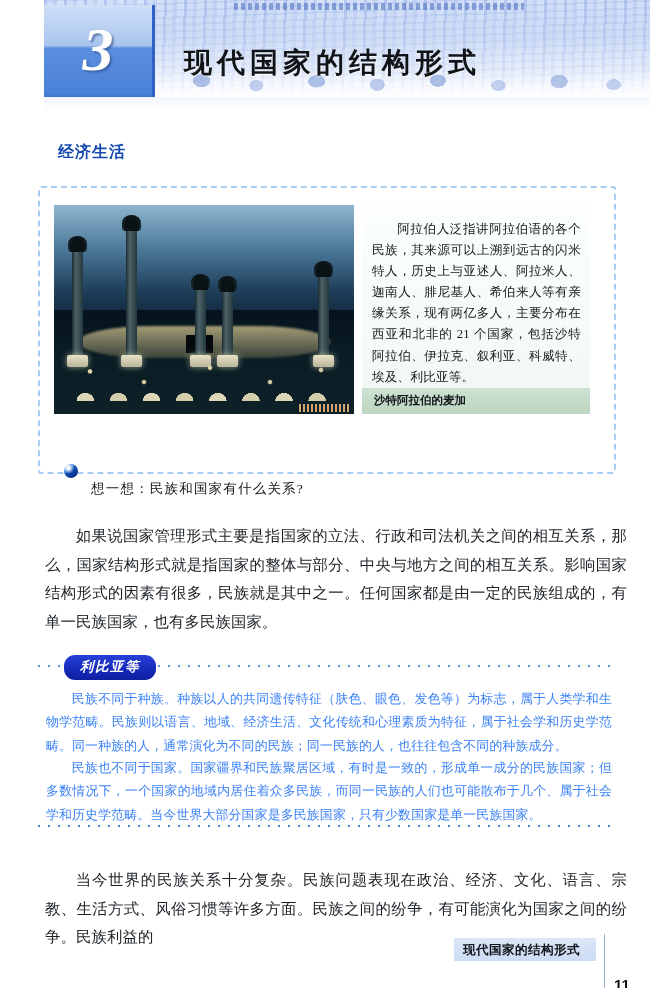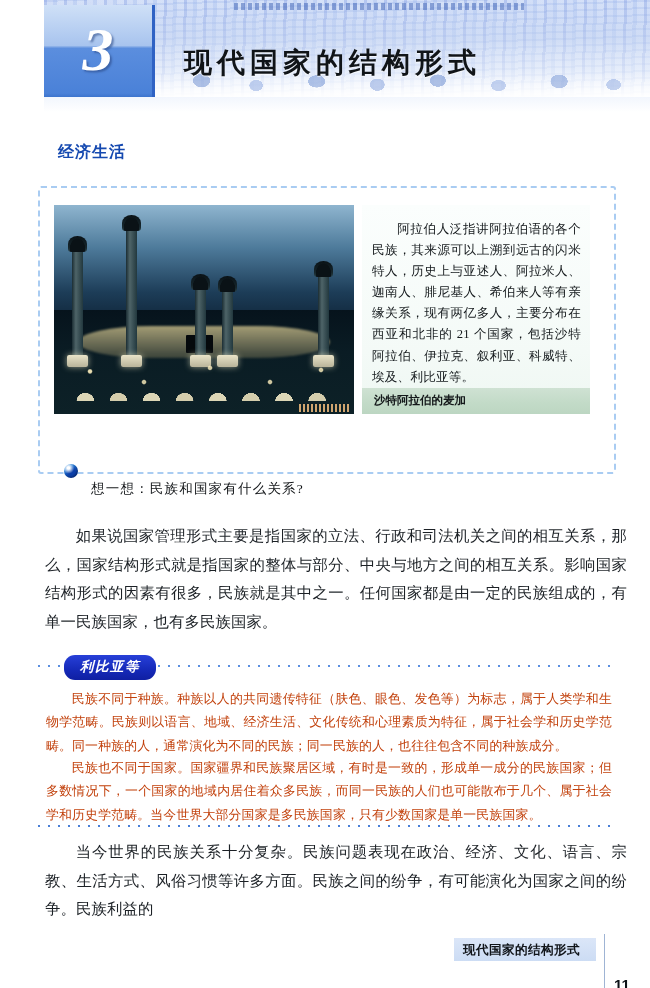--- a/index.html
+++ b/index.html
@@ -307,21 +307,21 @@
     font-size: 15.4px;
     line-height: 28.6px;
     text-align: justify;
     text-justify: inter-ideograph;
     text-indent: 2em;
     color: #1c2126;
     letter-spacing: 0.1px;
     margin-left: 11px;
   }
   #para-main { top: 522px; }
-  #para-last { top: 838px; }
+  #para-last { top: 866px; }
 
   
   .rl-dots-top {
     position: absolute;
     left: 38px;
     top: 665px;
     width: 578px;
     height: 2px;
     background: repeating-linear-gradient(90deg,
       #5b8fe0 0 2px, rgba(255,255,255,0) 2px 10px);
@@ -351,21 +351,21 @@
   }
   .rl-text {
     position: absolute;
     left: 46px;
     width: 566px;
     font-size: 12.9px;
     line-height: 23.4px;
     text-align: justify;
     text-justify: inter-ideograph;
     text-indent: 2em;
-    color: #c2410c;
+    color: #3b82f6;
     letter-spacing: 0.15px;
   }
   #rl-p1 { top: 688px; }
   #rl-p2 { top: 757px; }
 
   
   .footer-band {
     position: absolute;
     left: 454px;
     top: 938px;

